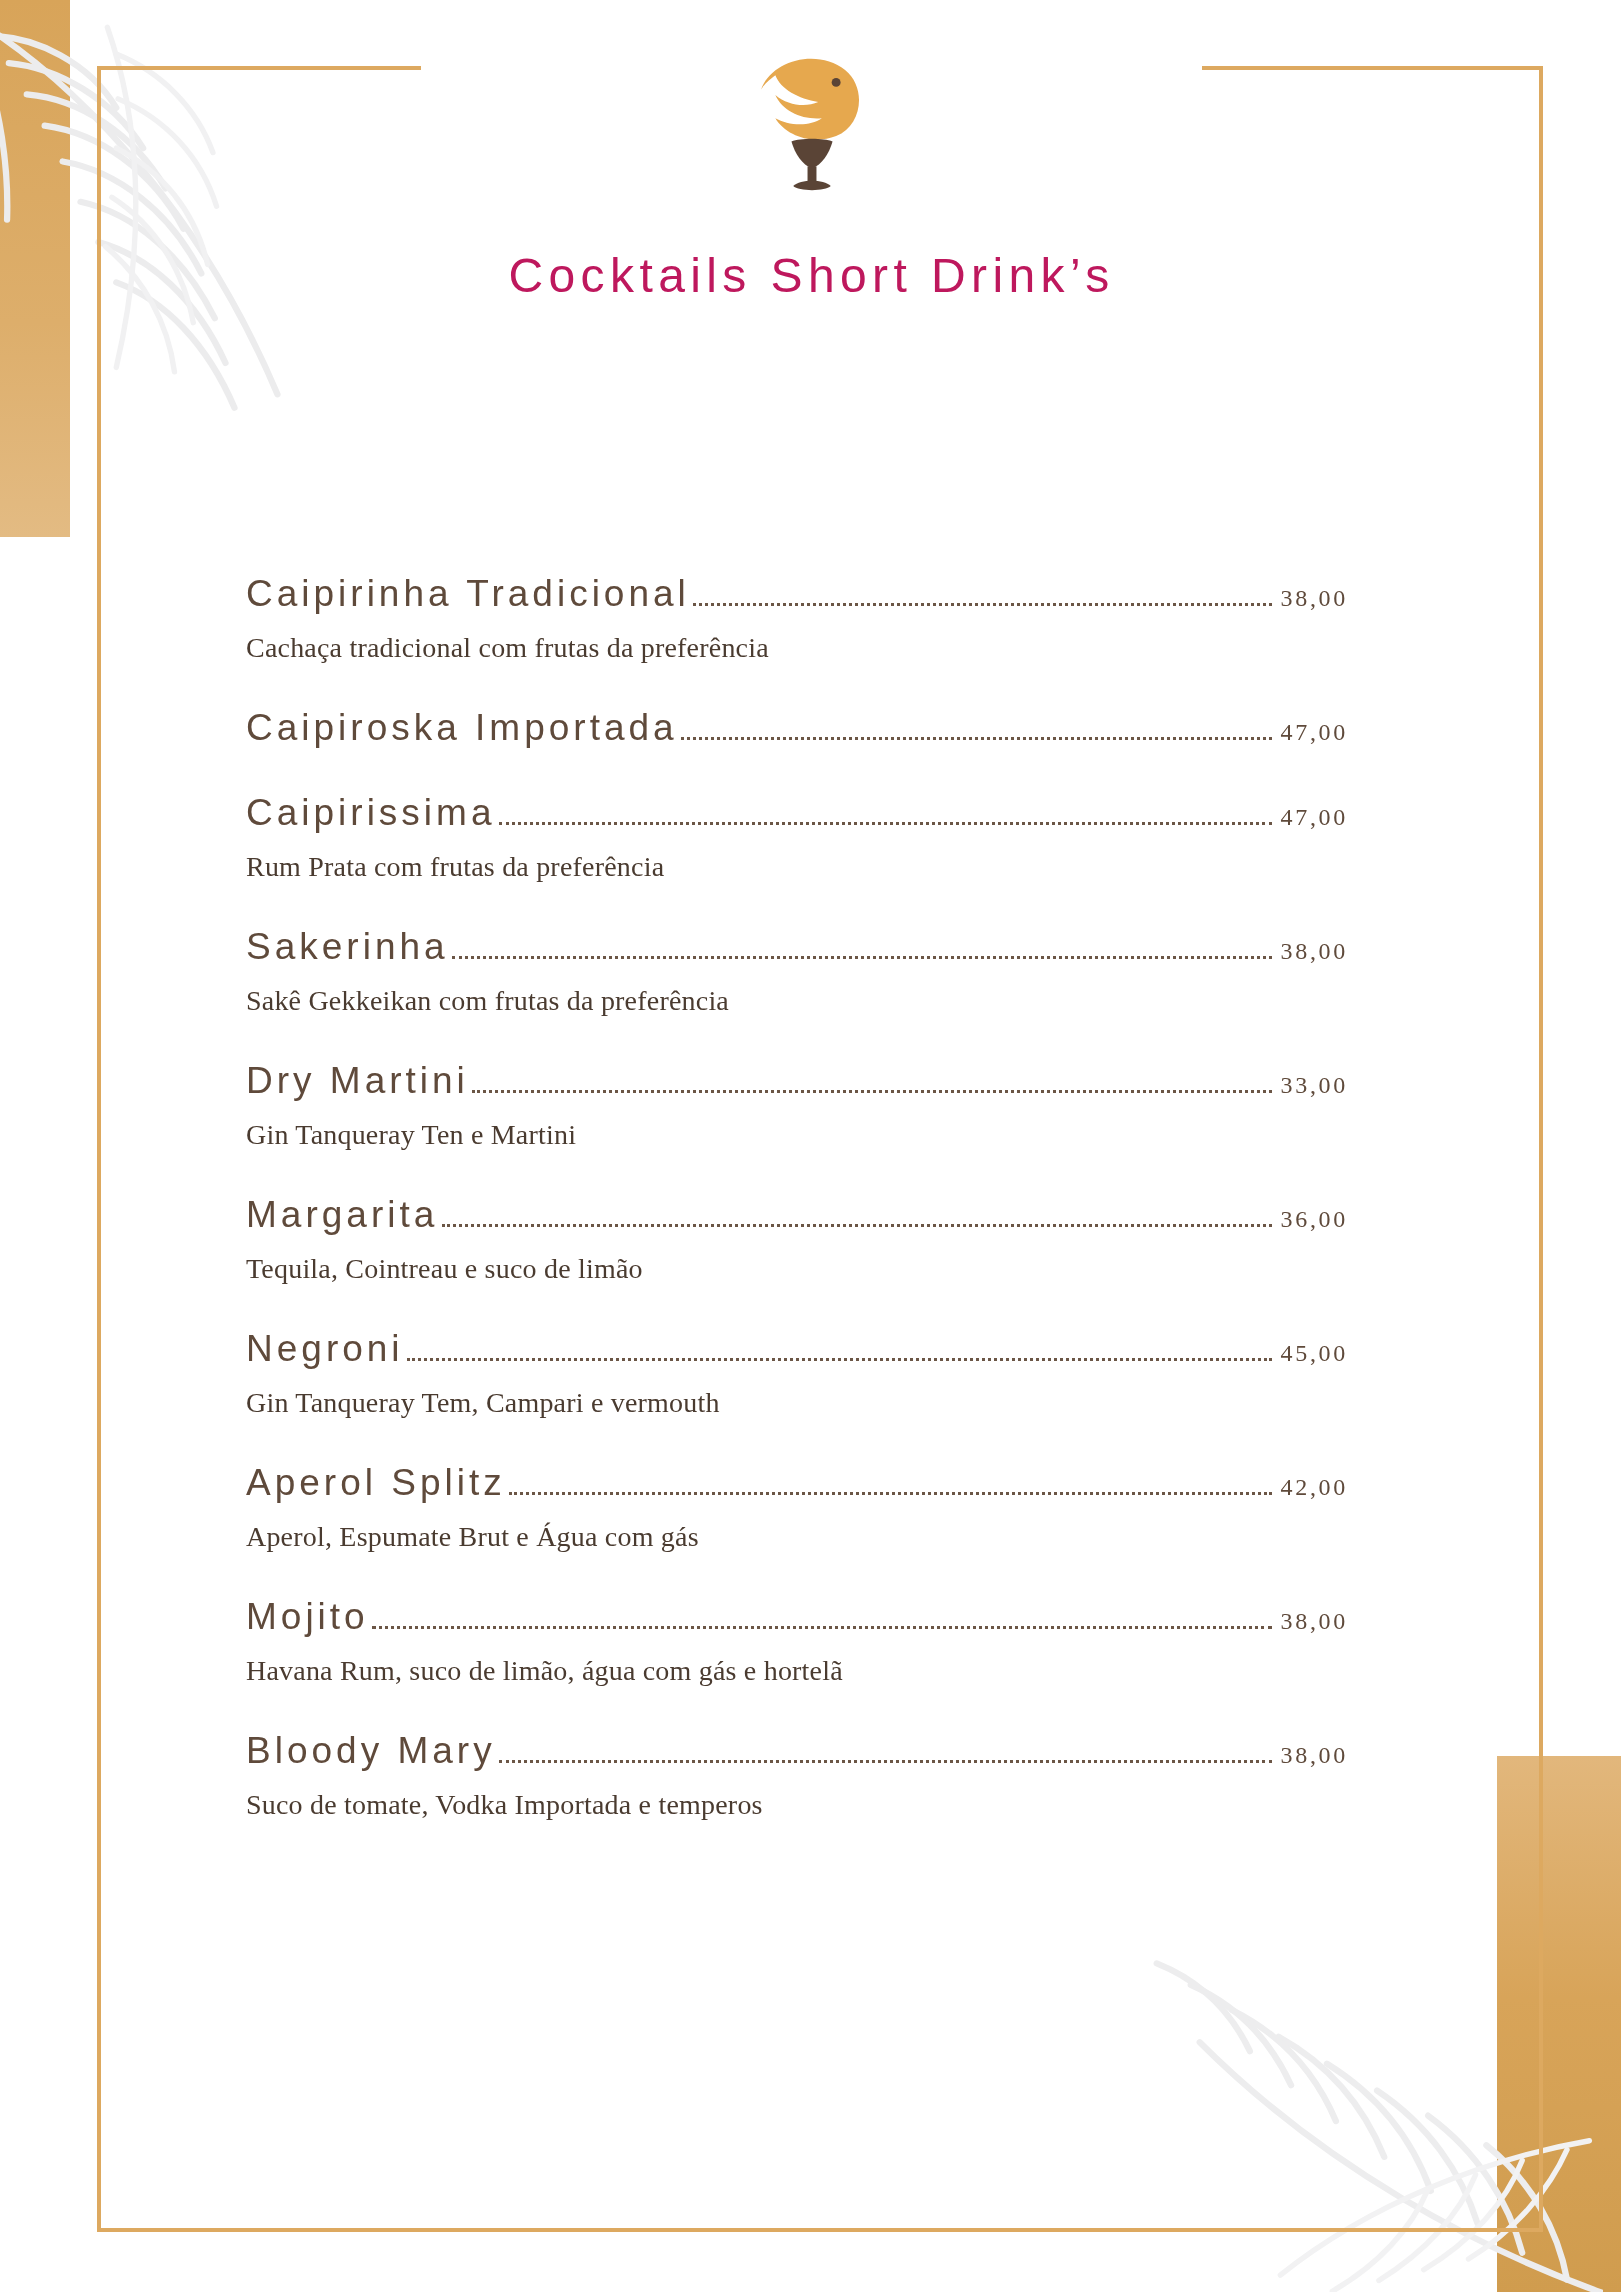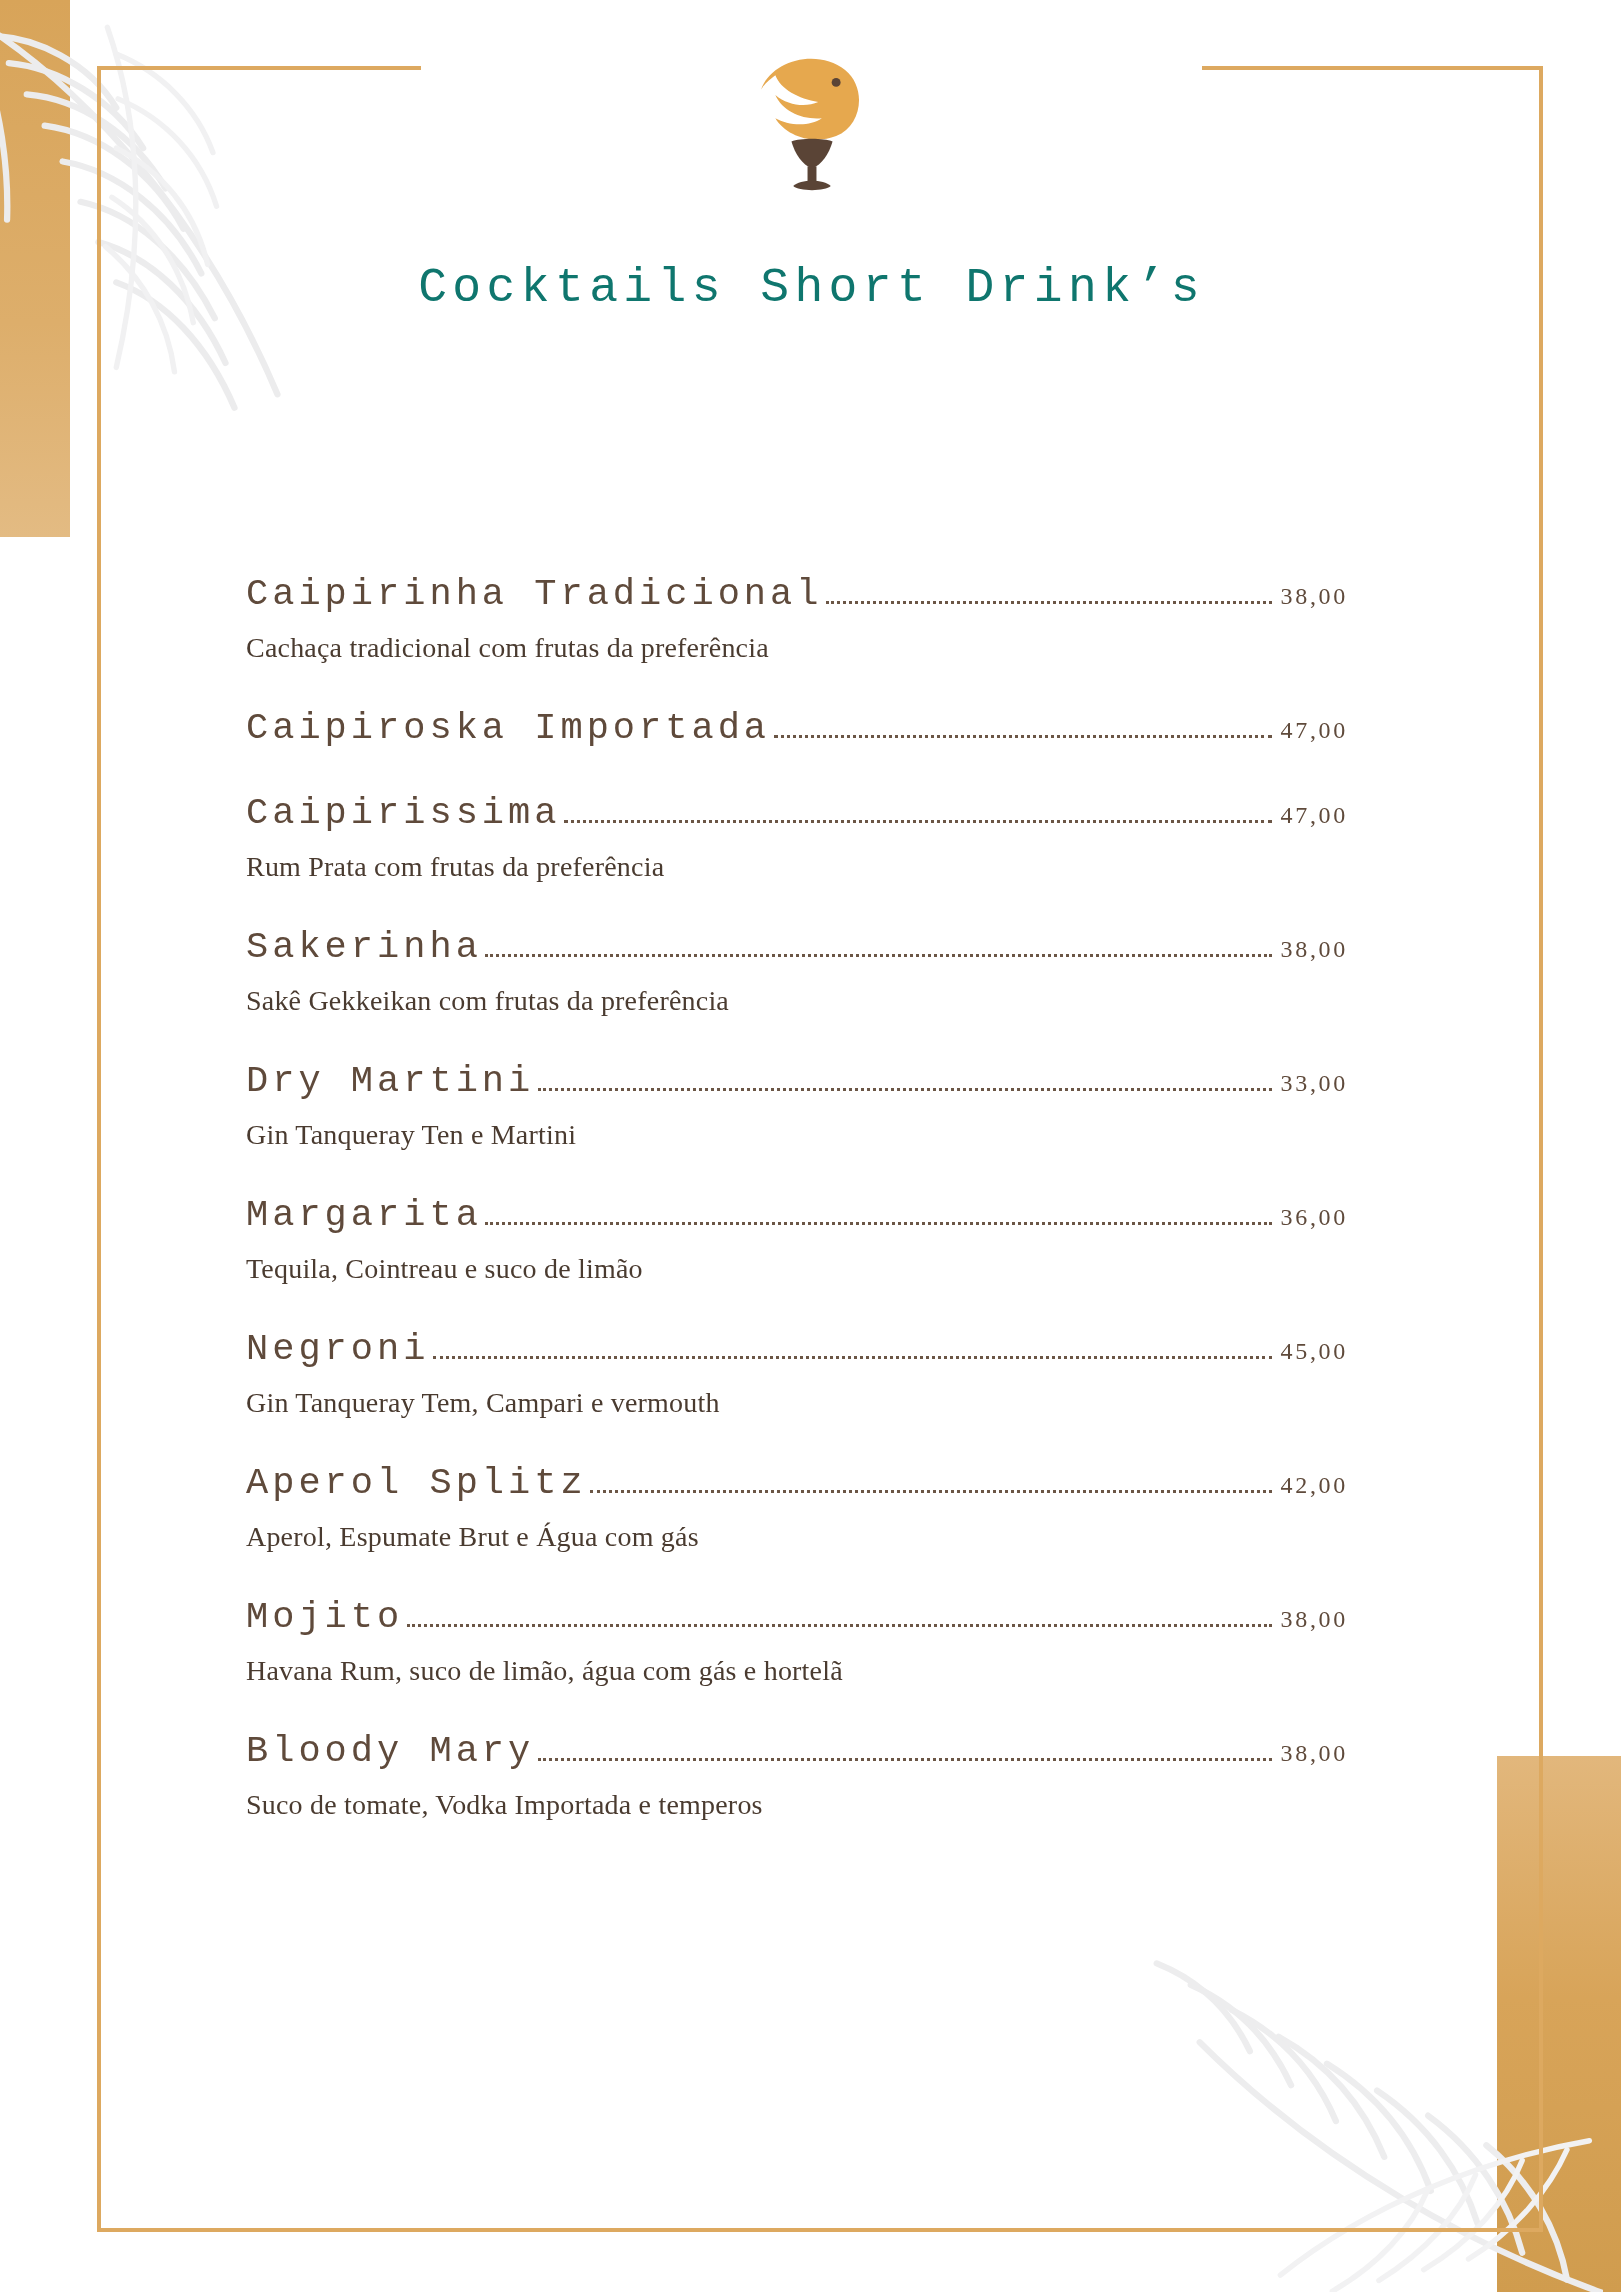--- a/index.html
+++ b/index.html
@@ -64,46 +64,46 @@
     flex-direction: column;
     align-items: center;
   }
   .logo {
     margin-top: 54px;
     width: 152px;
     height: 170px;
     position: relative;
   }
   .title-text {
-    margin-top: 48px;
-    font-family: Liberation Mono, monospace;
+    margin-top: 35px;
+    font-family: Liberation Sans, sans-serif;
     font-size: 48px;
     letter-spacing: 5.4px;
-    color: #0f766e;
+    color: #be185d;
     white-space: nowrap;
   }
 
   
   .menu {
     position: absolute;
     left: 246px;
     top: 573px;
     width: 1102px;
     z-index: 4;
   }
   .menu-item {
     margin-bottom: 43px;
   }
   .item-line {
     display: flex;
     align-items: baseline;
     width: 100%;
   }
   .item-name {
-    font-family: Liberation Mono, monospace;
+    font-family: Liberation Sans, sans-serif;
     font-size: 37px;
     letter-spacing: 4px;
     color: #5f4a3b;
     white-space: nowrap;
     flex: 0 0 auto;
     text-align: center;
   }
   .dots {
     flex: 1 1 auto;
     border-bottom: 3.1px dotted #6b5646;

